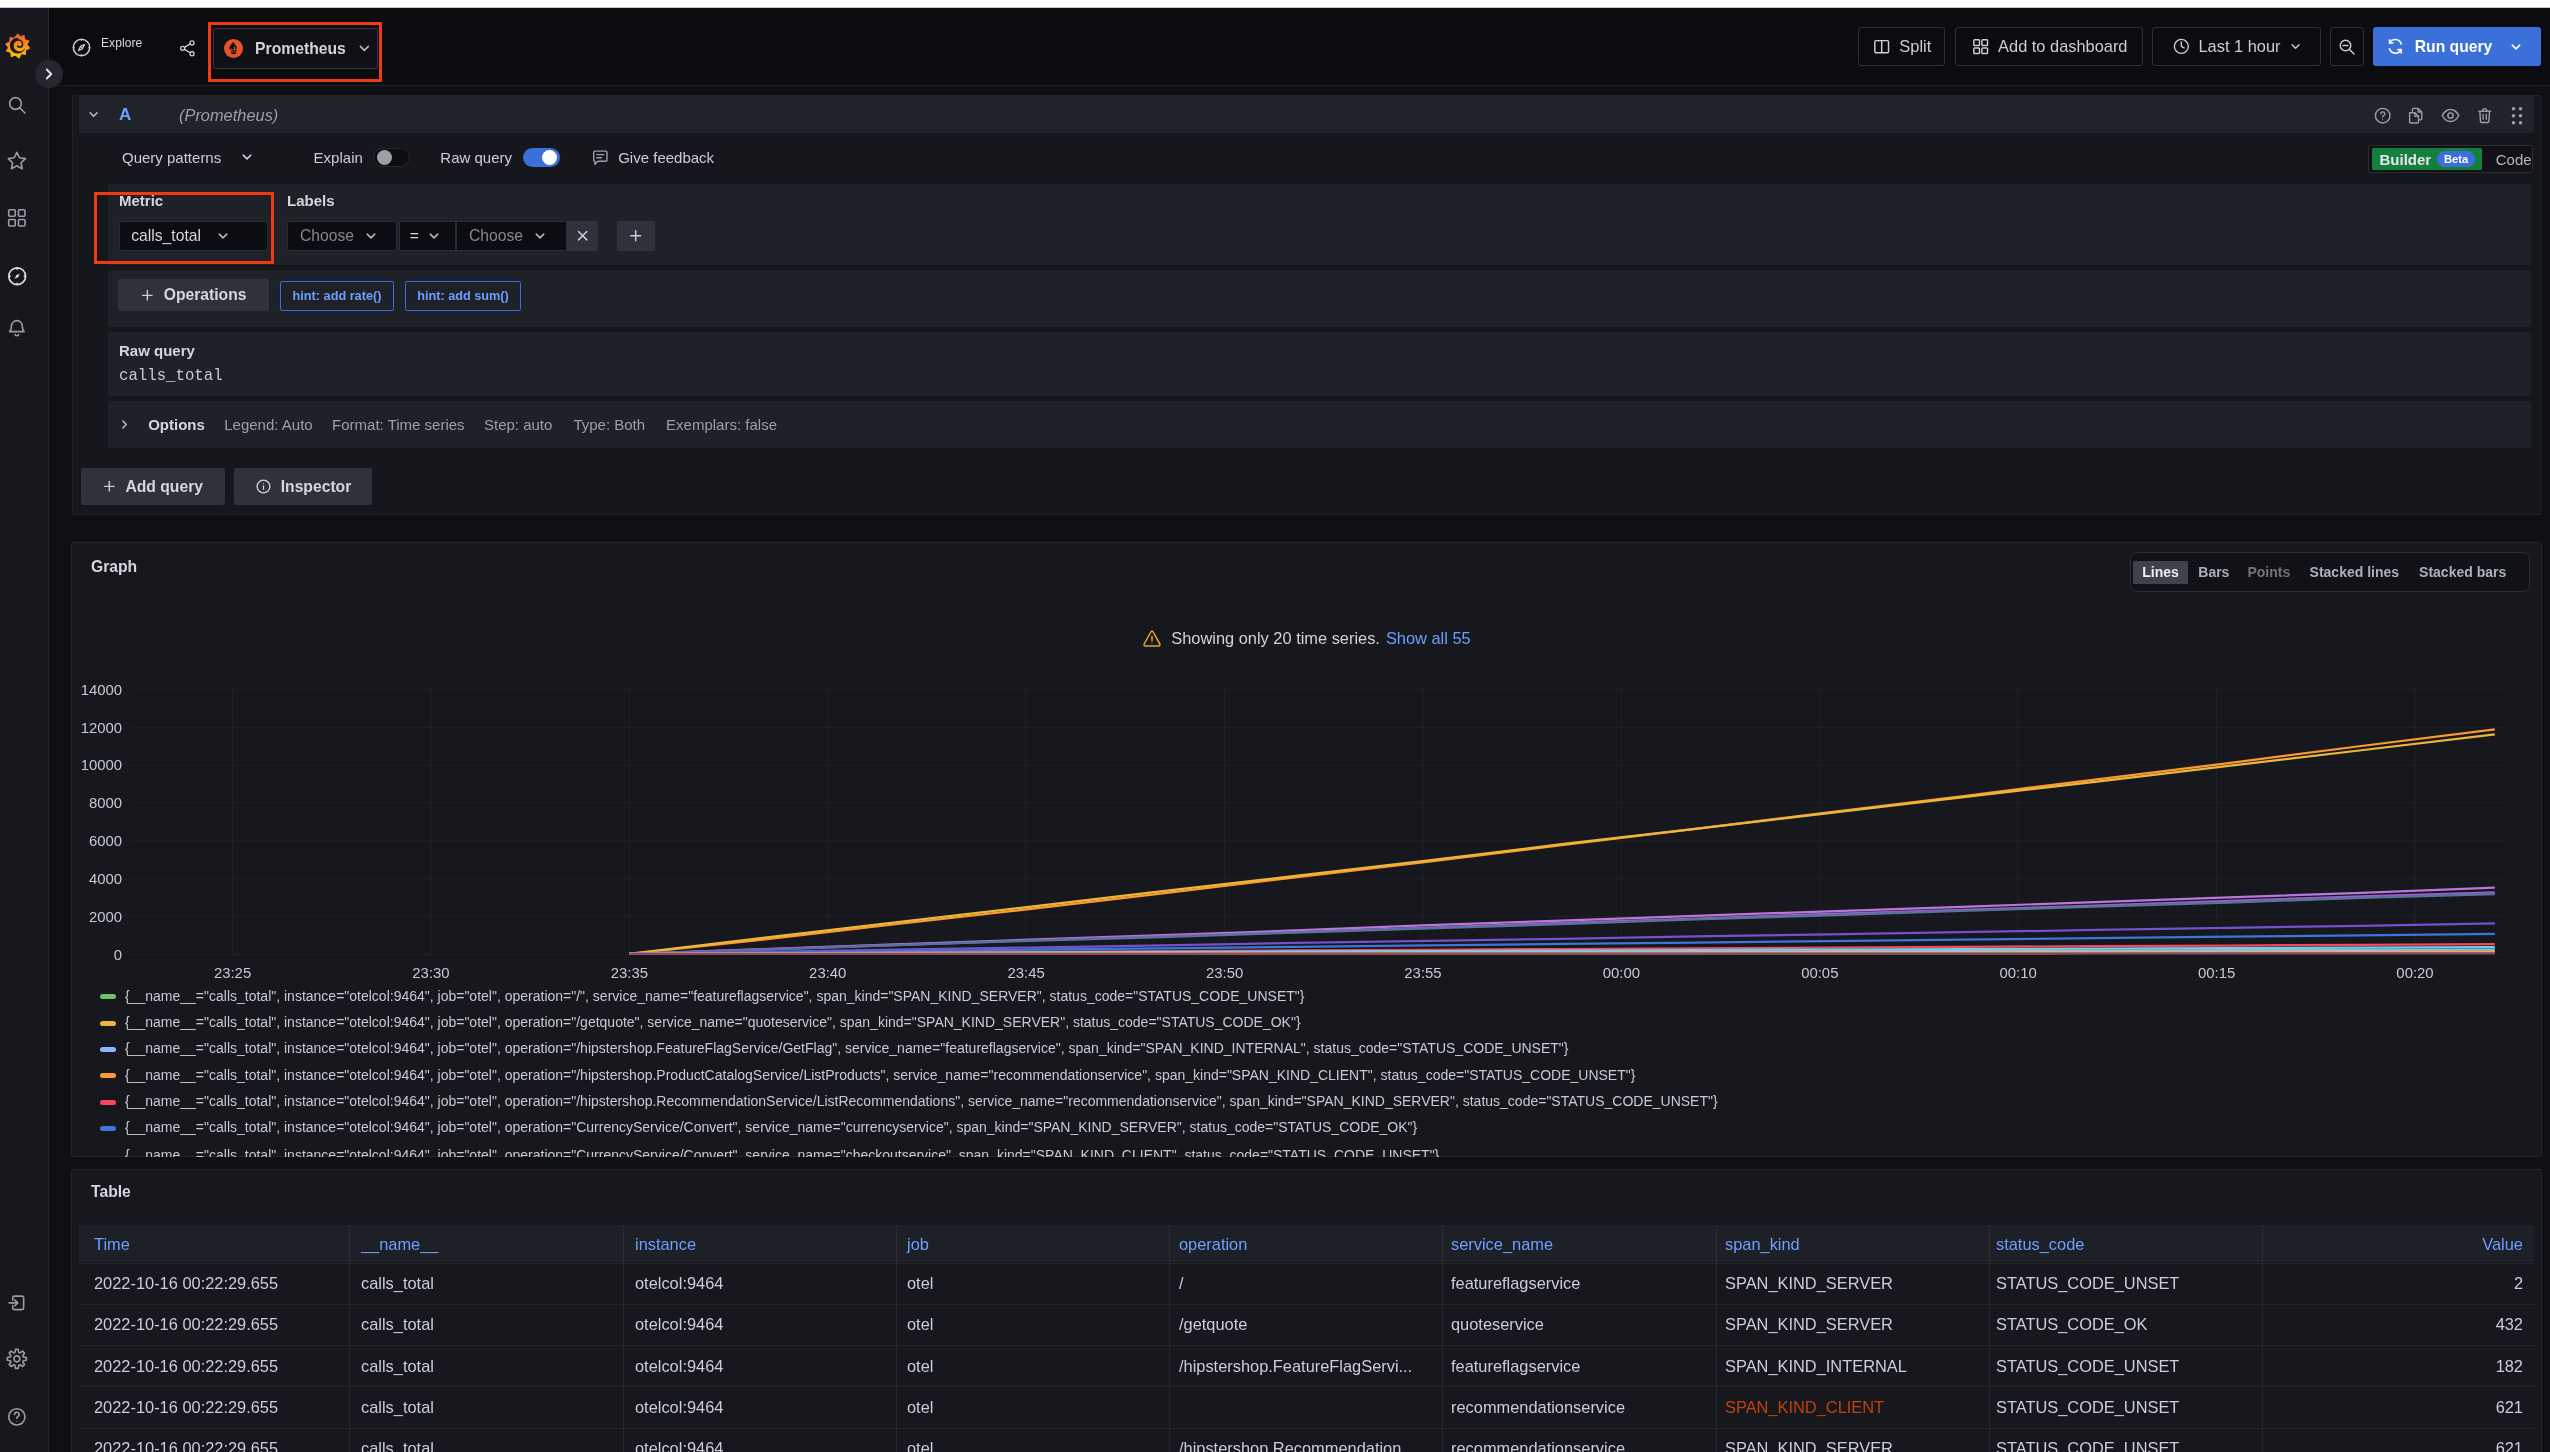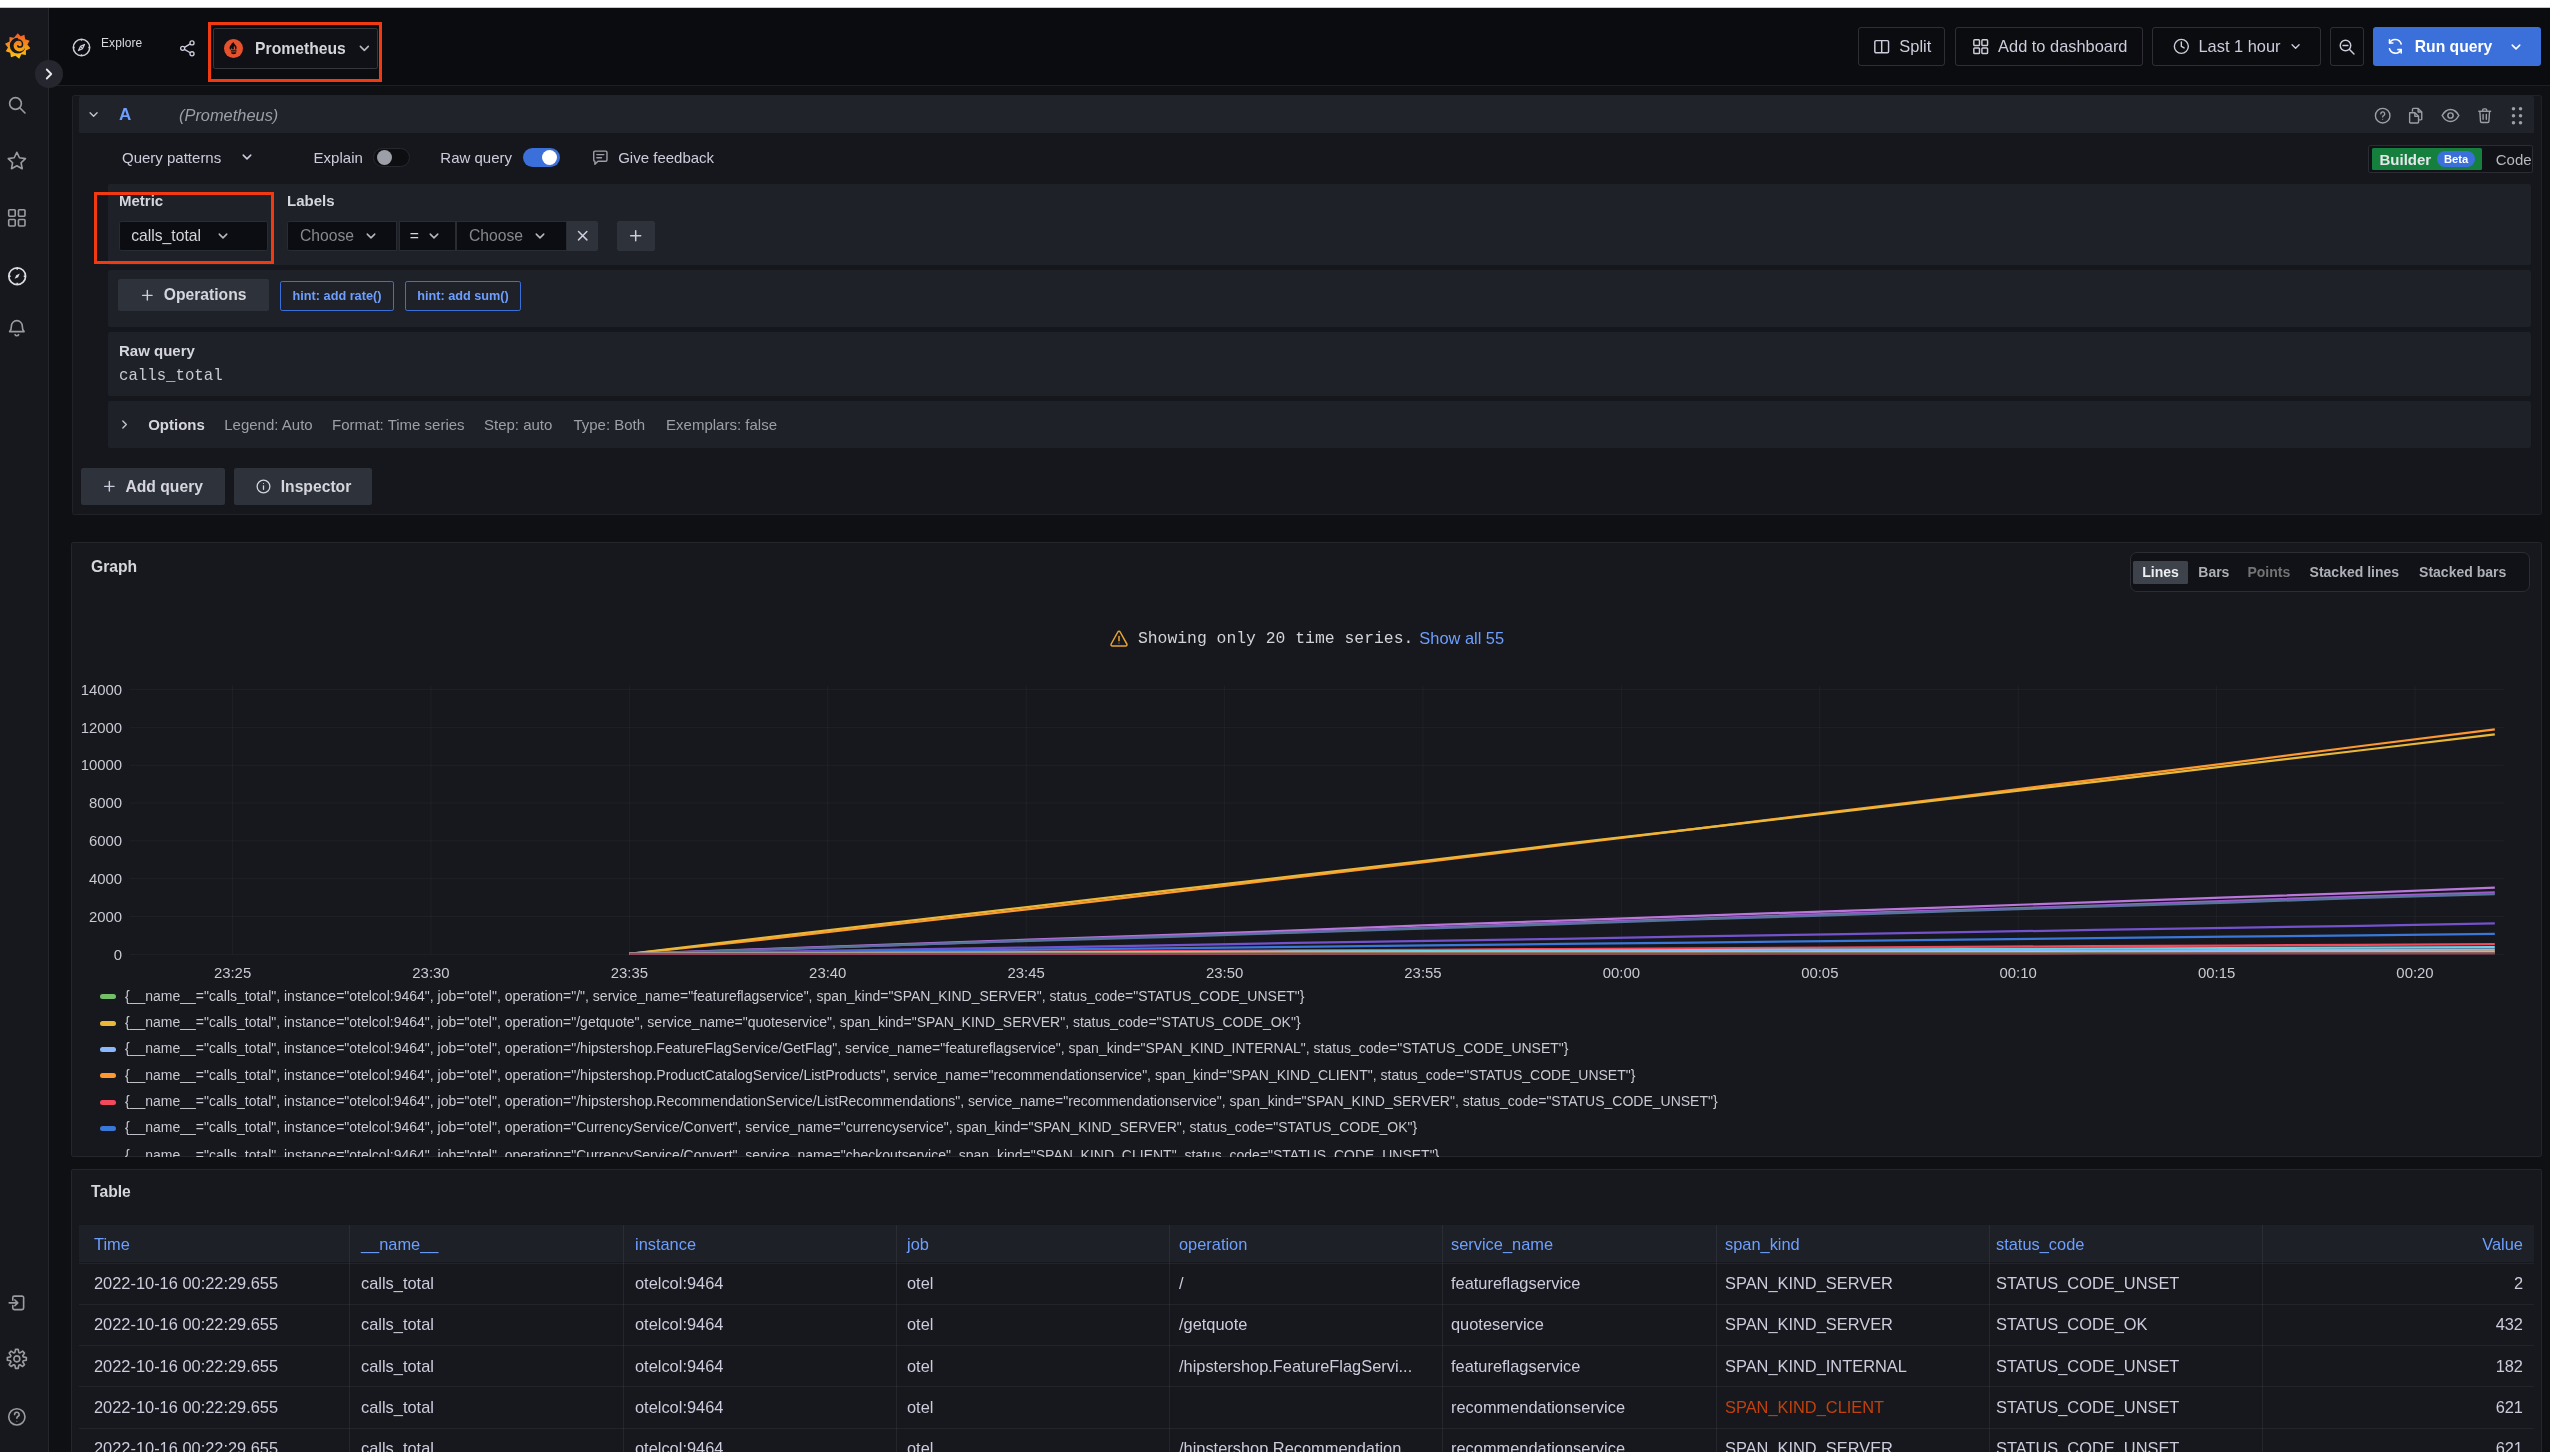--- a/index.html
+++ b/index.html
@@ -338,21 +338,21 @@
   <div style="margin-left:19.4px;font-size:14px;font-weight:bold;color:#aeb0b8;">Stacked lines</div>
   <div style="margin-left:20px;font-size:14px;font-weight:bold;color:#aeb0b8;">Stacked bars</div>
 </div>
 
 <div class="abs row" style="left:71px;top:626px;width:2471px;height:25.4px;justify-content:center;">
   <svg width="20" height="20" viewBox="0 0 24 24" fill="none" stroke="#e8a435" stroke-width="1.8" stroke-linejoin="round">
       <path d="M10.6 3.6 L2.6 18 a1.6 1.6 0 0 0 1.4 2.4 h16 a1.6 1.6 0 0 0 1.4 -2.4 L13.4 3.6 a1.6 1.6 0 0 0 -2.8 0 Z"></path>
       <path d="M12 9 v5" stroke-linecap="round"></path>
       <circle cx="12" cy="16.8" r="0.7" fill="#e8a435" stroke="none"></circle>
     </svg>
-  <span style="margin-left:9px;font-size:16.4px;color:#d2d3da;font-family:Liberation Mono, monospace;">Showing only 20 time series.</span>
+  <span style="margin-left:9px;font-size:16.4px;color:#d2d3da;">Showing only 20 time series.</span>
   <span style="margin-left:6px;font-size:16.4px;color:#6e9fff;">Show all 55</span>
 </div>
 <svg class="abs" style="left:72px;top:672px;" width="2470" height="317" viewBox="0 0 3309 425">
     <line x1="76" y1="23.6" x2="3259" y2="23.6" stroke="rgba(204,204,220,0.07)" stroke-width="1"></line>
     <line x1="76" y1="74.3" x2="3259" y2="74.3" stroke="rgba(204,204,220,0.07)" stroke-width="1"></line>
     <line x1="76" y1="125.0" x2="3259" y2="125.0" stroke="rgba(204,204,220,0.07)" stroke-width="1"></line>
     <line x1="76" y1="175.7" x2="3259" y2="175.7" stroke="rgba(204,204,220,0.07)" stroke-width="1"></line>
     <line x1="76" y1="226.4" x2="3259" y2="226.4" stroke="rgba(204,204,220,0.07)" stroke-width="1"></line>
     <line x1="76" y1="277.1" x2="3259" y2="277.1" stroke="rgba(204,204,220,0.07)" stroke-width="1"></line>
     <line x1="76" y1="327.8" x2="3259" y2="327.8" stroke="rgba(204,204,220,0.07)" stroke-width="1"></line>

